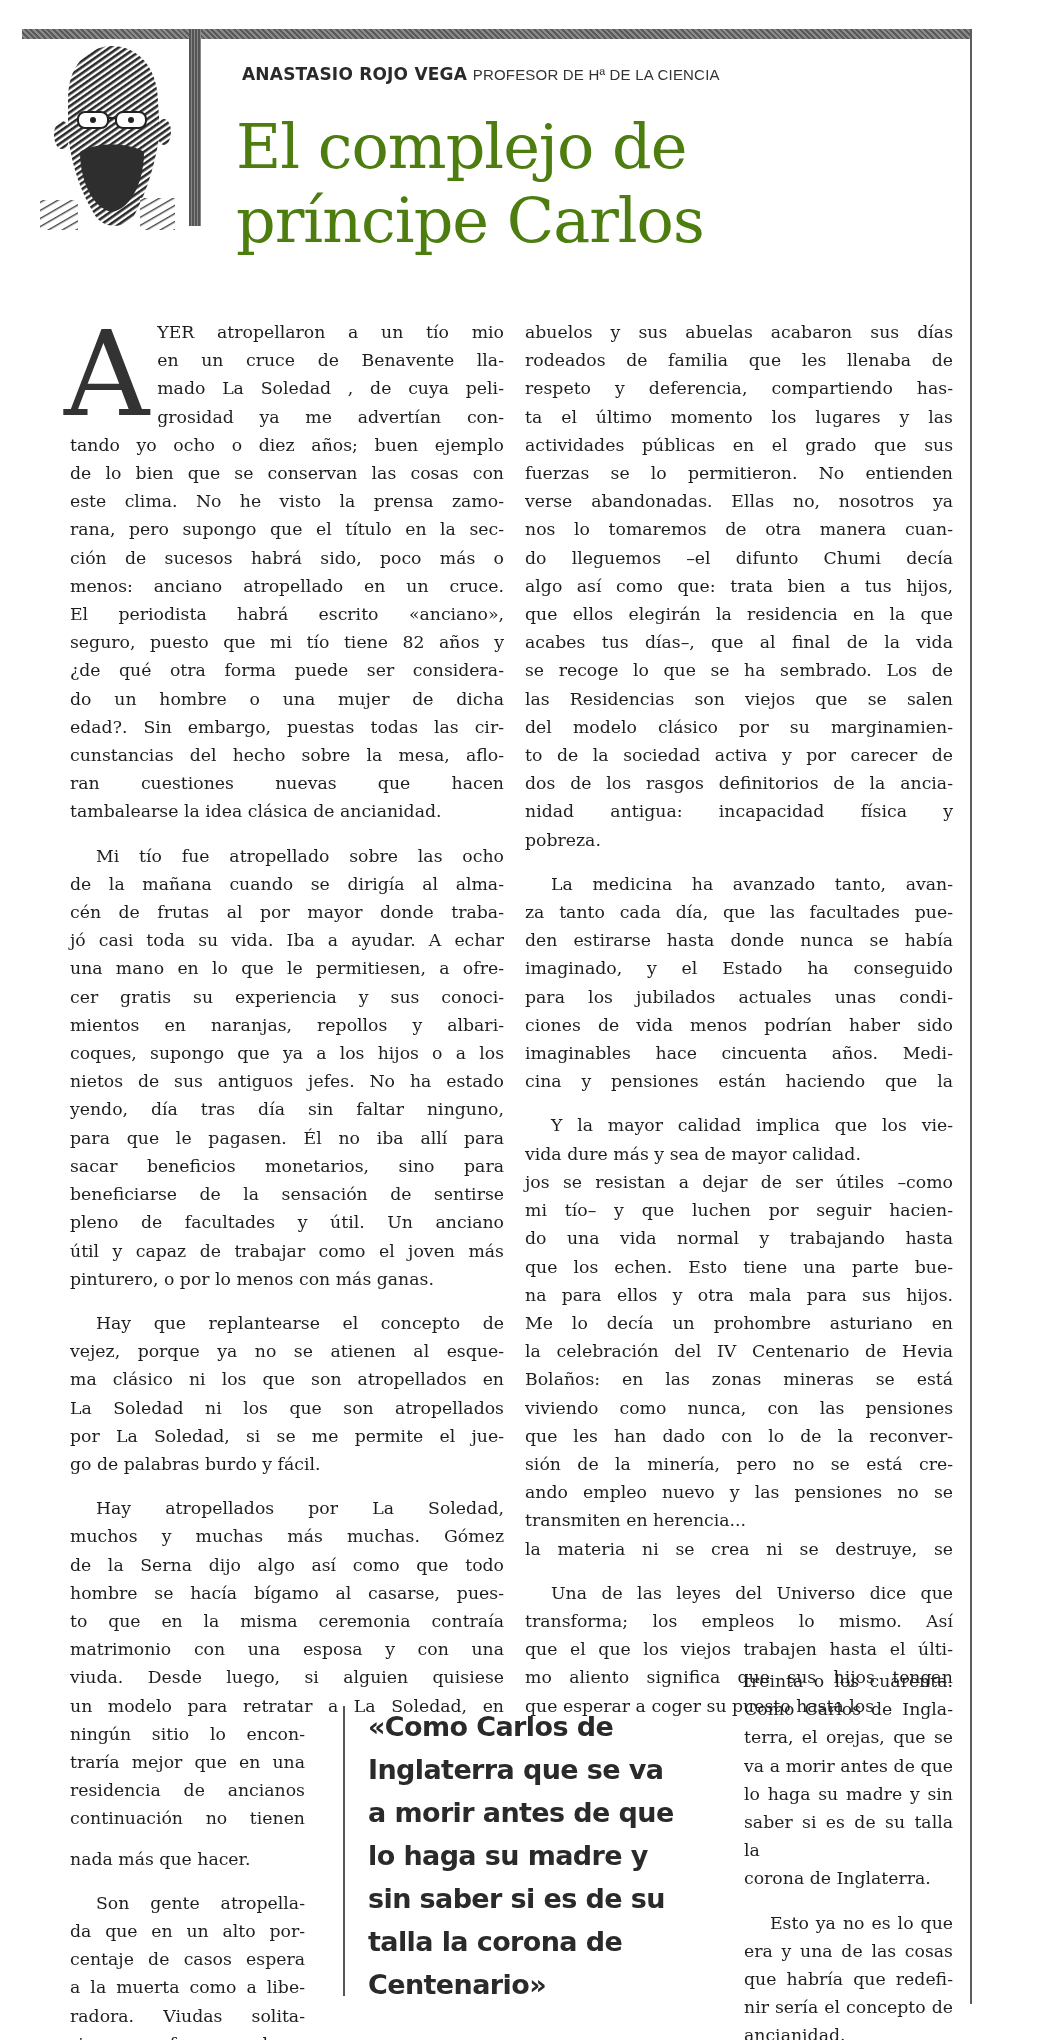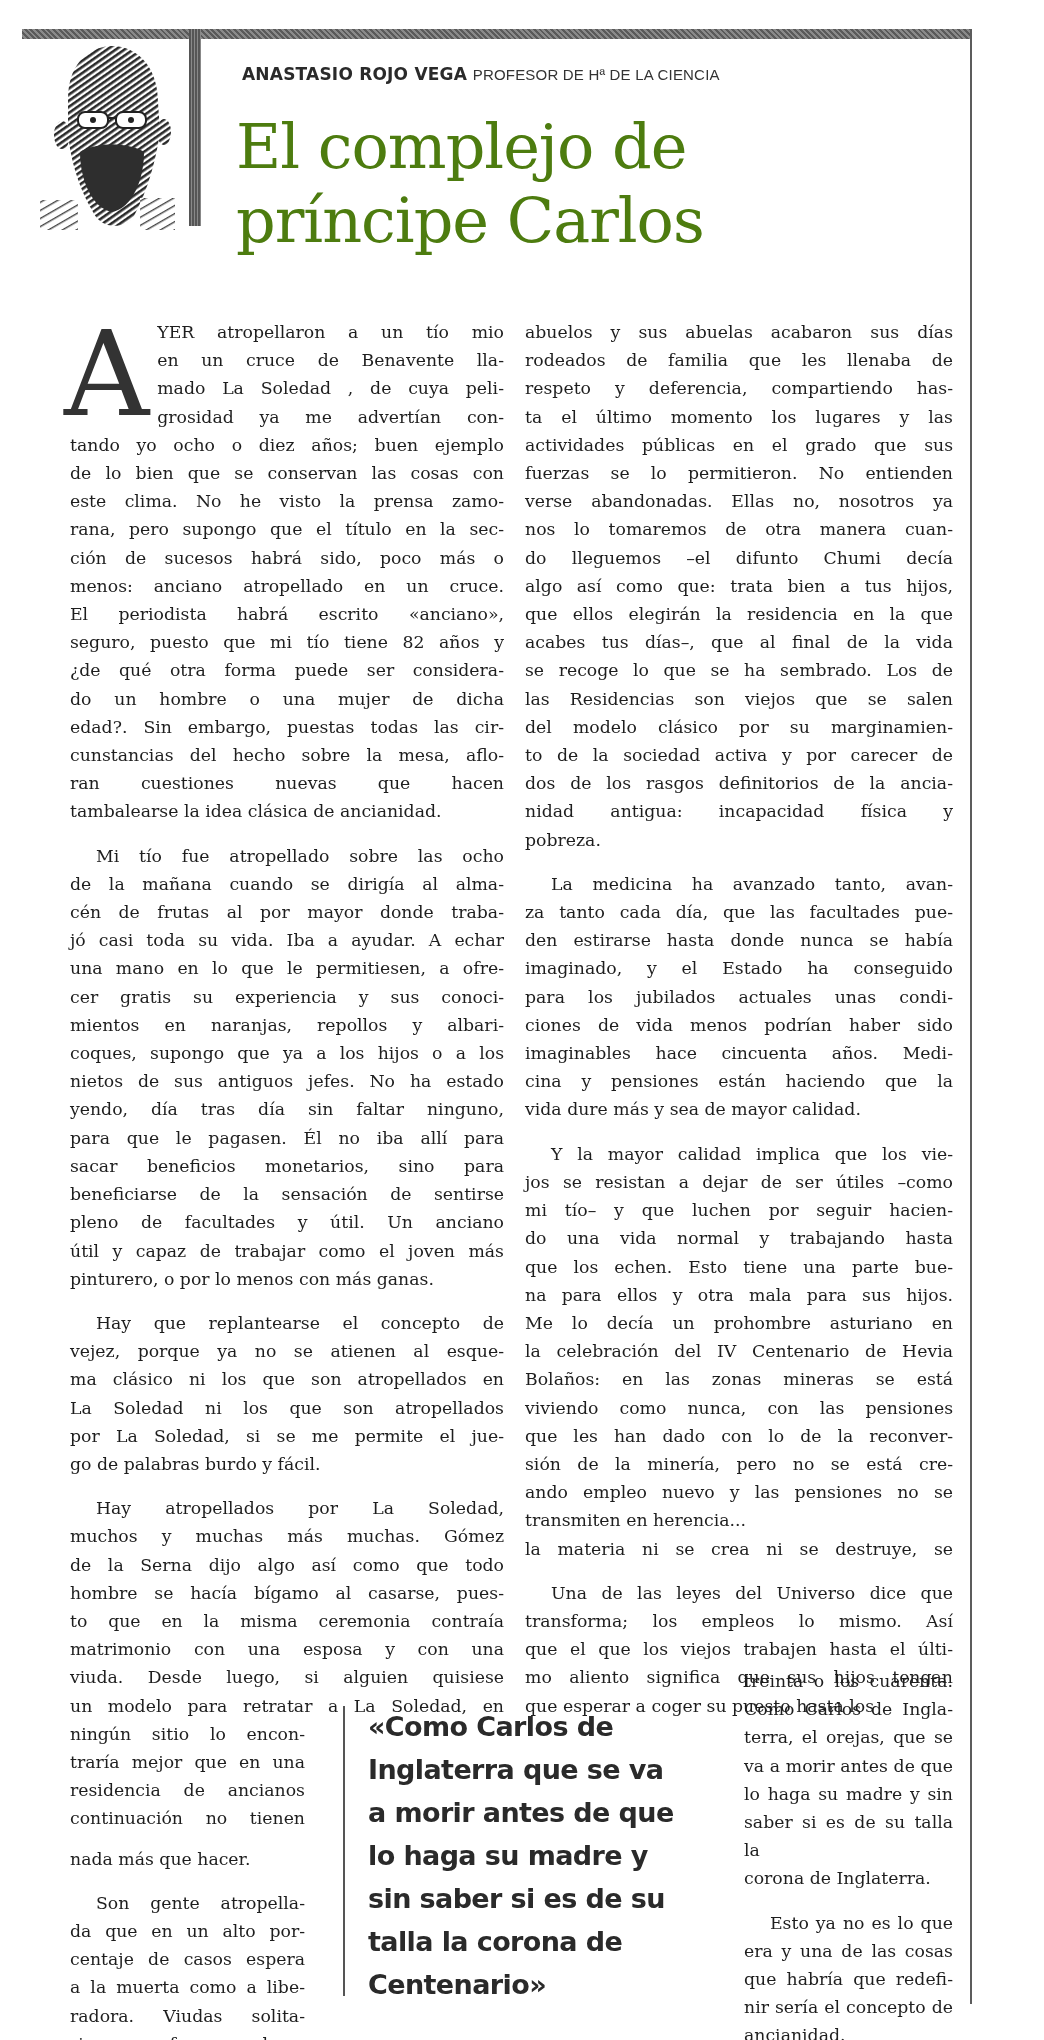--- a/index.html
+++ b/index.html
@@ -148,22 +148,22 @@
     <span class="line j">nidad antigua: incapacidad física y</span>
     <span class="line">pobreza.</span>
     <span class="line j indent">La medicina ha avanzado tanto, avan-</span>
     <span class="line j">za tanto cada día, que las facultades pue-</span>
     <span class="line j">den estirarse hasta donde nunca se había</span>
     <span class="line j">imaginado, y el Estado ha conseguido</span>
     <span class="line j">para los jubilados actuales unas condi-</span>
     <span class="line j">ciones de vida menos podrían haber sido</span>
     <span class="line j">imaginables hace cincuenta años. Medi-</span>
     <span class="line j">cina y pensiones están haciendo que la</span>
+    <span class="line j indent">Y la mayor calidad implica que los vie-</span>
     <span class="line">vida dure más y sea de mayor calidad.</span>
-    <span class="line j indent">Y la mayor calidad implica que los vie-</span>
     <span class="line j">jos se resistan a dejar de ser útiles –como</span>
     <span class="line j">mi tío– y que luchen por seguir hacien-</span>
     <span class="line j">do una vida normal y trabajando hasta</span>
     <span class="line j">que los echen. Esto tiene una parte bue-</span>
     <span class="line j">na para ellos y otra mala para sus hijos.</span>
     <span class="line j">Me lo decía un prohombre asturiano en</span>
     <span class="line j">la celebración del IV Centenario de Hevia</span>
     <span class="line j">Bolaños: en las zonas mineras se está</span>
     <span class="line j">viviendo como nunca, con las pensiones</span>
     <span class="line j">que les han dado con lo de la reconver-</span>

